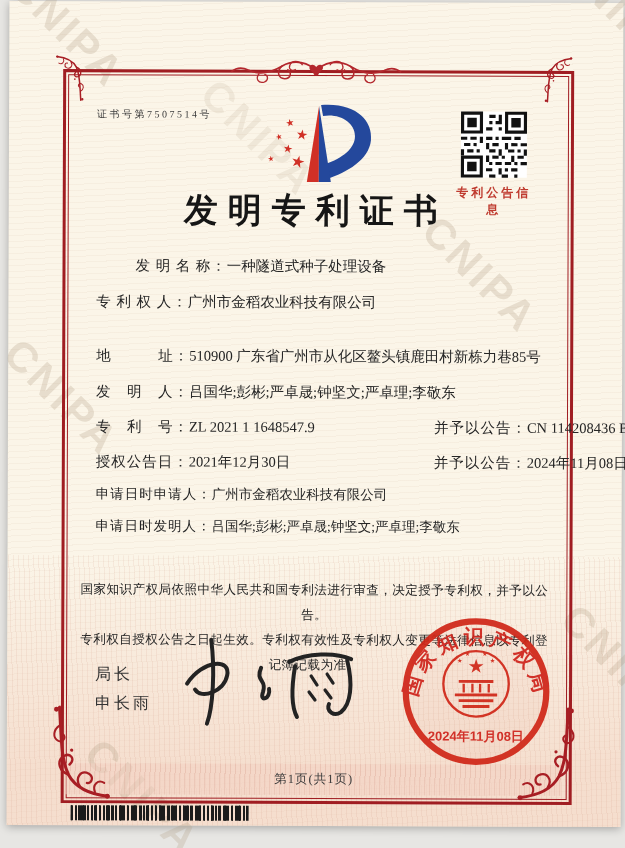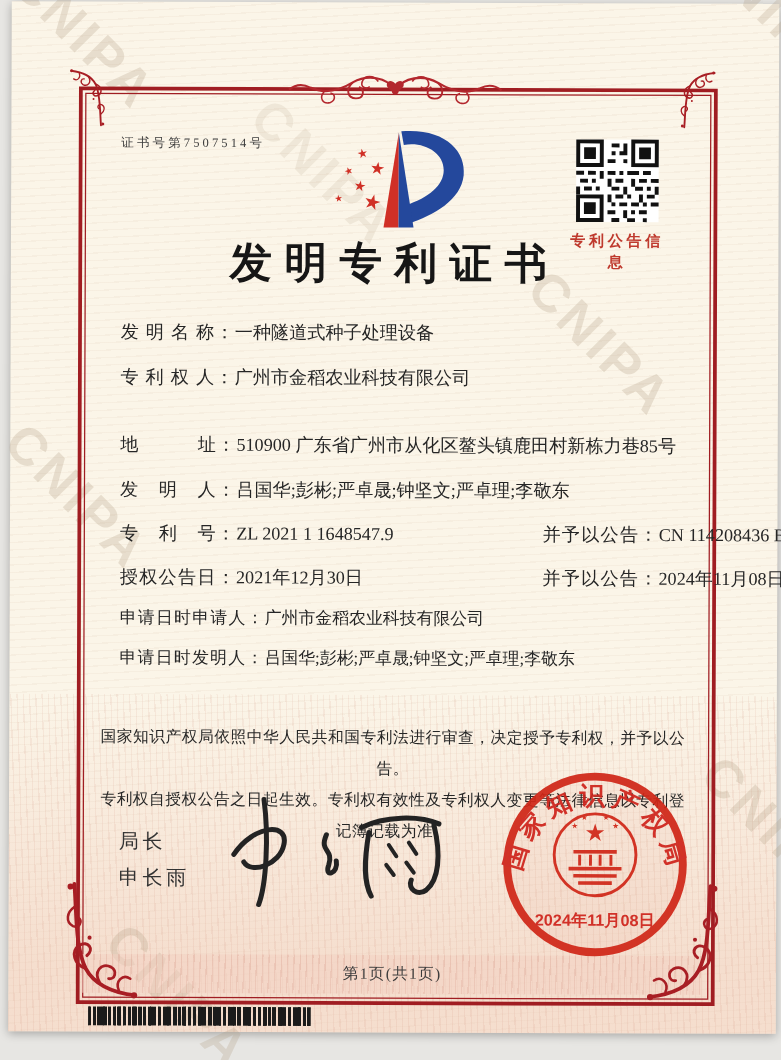--- a/index.html
+++ b/index.html
@@ -179,21 +179,21 @@
                  M9,16h1v1h-1z M11,16h2v1h-2z M14,16h2v1h-2z M17,16h1v1h-1z M19,16h2v1h-2z
                  M8,18h2v1h-2z M12,18h1v2h-1z M14,18h1v1h-1z M16,18h2v1h-2z
                  M9,20h2v1h-2z M13,20h2v1h-2z M17,20h1v1h-1z"></path>
       </g>
     </svg>
     <div class="qr-caption">专利公告信息</div>
   </div>
 
   <div class="title">发明专利证书</div>
 
-  <div class="row" style="top:255px;">
+  <div class="row" style="top:255px;margin-left:39px;">
     <span class="lbl">发 明 名 称：</span><span>一种隧道式种子处理设备</span>
   </div>
   <div class="row" style="top:291px;">
     <span class="lbl">专 利 权 人：</span><span>广州市金稻农业科技有限公司</span>
   </div>
   <div class="row" style="top:345px;">
     <span class="lbl">地　　　址：</span><span>510900 广东省广州市从化区鳌头镇鹿田村新栋力巷85号</span>
   </div>
   <div class="row" style="top:381px;">
     <span class="lbl">发　明　人：</span><span>吕国华;彭彬;严卓晟;钟坚文;严卓理;李敬东</span>

